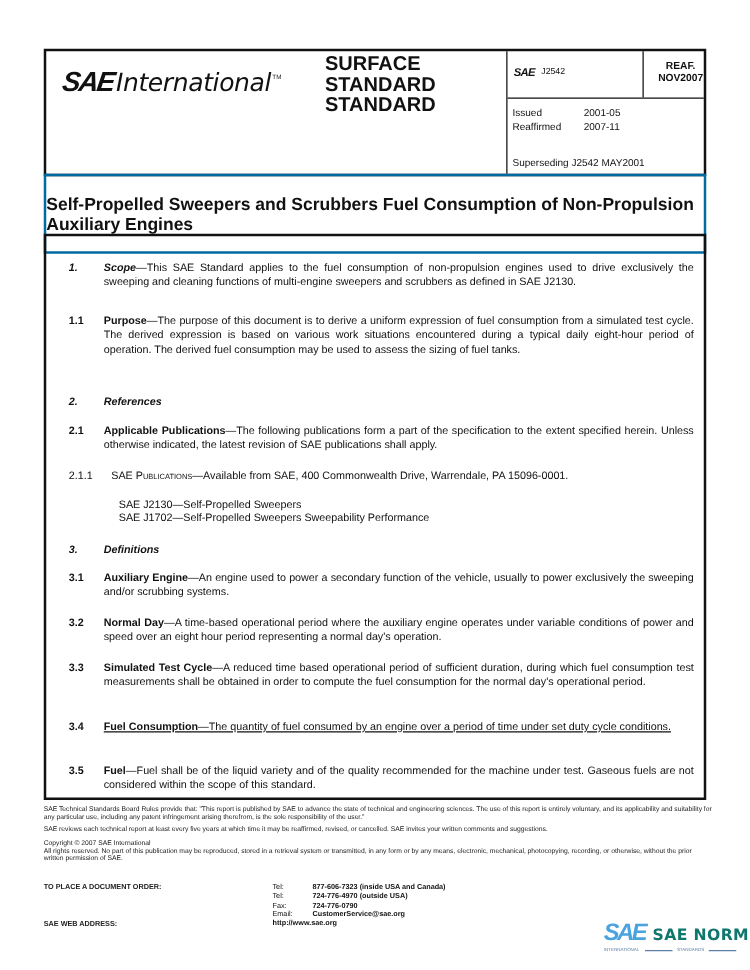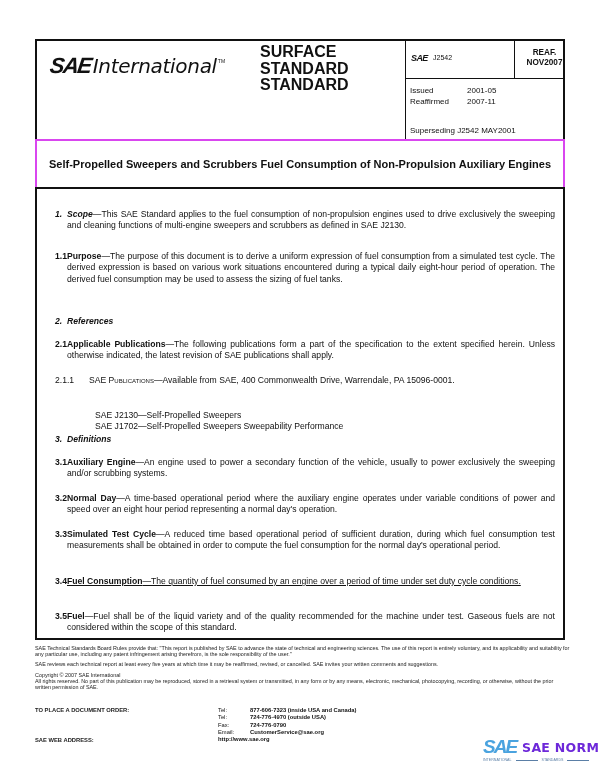--- a/index.html
+++ b/index.html
@@ -19,44 +19,44 @@
   .hdr-r1 { left: 369px; top: 0; width: 157px; height: 38px; border-bottom: 1.5px solid #111; box-sizing: border-box; }
   .hdr-sae { left: 5px; top: 12px; font-weight: 900; font-style: italic; font-size: 9px; letter-spacing: -0.6px; }
   .hdr-doc { left: 27px; top: 13px; font-size: 7px; }
   .hdr-reaf { left: 108px; top: 0; width: 60px; height: 37px; border-left: 1.5px solid #111; box-sizing: border-box; text-align: center; font-size: 8.2px; font-weight: bold; line-height: 10px; padding-top: 7px; }
   .hdr-r2 { left: 373px; top: 44px; font-size: 8px; line-height: 11px; }
   .hdr-r2 .row { display: flex; }
   .hdr-r2 .lbl { width: 57px; }
   .hdr-sup { left: 373px; top: 85px; font-size: 8px; }
 
   
-  .title-box { left: 35px; top: 139px; width: 530px; height: 50px; border: 2px solid #d946ef; box-sizing: border-box; display: flex; align-items: center; justify-content: center; font-weight: bold; font-size: 11px; }
+  .title-box { left: 35px; top: 139px; width: 530px; height: 64px; border: 2px solid #0369a1; box-sizing: border-box; display: flex; align-items: center; justify-content: center; font-weight: bold; font-size: 14px; }
 
   
   .body-box { left: 35px; top: 187px; width: 530px; height: 453px; border: 2px solid #111; box-sizing: border-box; }
 
   .para { left: 18px; width: 500px; font-size: 8.6px; line-height: 11.3px; text-align: justify; }
   .para .num { position: absolute; left: 0; top: 0; font-weight: bold; }
-  .para .txt { margin-left: 12px; display: block; }
+  .para .txt { margin-left: 28px; display: block; }
   .para .b { font-weight: bold; }
   .para .bi { font-weight: bold; font-style: italic; }
   .sc { font-variant: small-caps; }
-  .ref-list { left: 82px; font-size: 8.6px; line-height: 11.3px; margin-top: 12px; }
+  .ref-list { left: 82px; font-size: 8.6px; line-height: 11.3px; }
 
   
   .foot { left: 35px; width: 535px; font-size: 5.4px; line-height: 6.4px; color: #222; }
   .order { font-size: 5.8px; font-weight: bold; }
   .contact { left: 218px; top: 707px; font-size: 5.8px; line-height: 7.3px; font-weight: bold; }
   .contact .row { display: flex; }
   .contact .lbl { width: 32px; font-weight: normal; }
 
   
   .wm { left: 483px; top: 738px; display: flex; align-items: flex-end; }
   .wm-sae { font-weight: 900; font-size: 19px; color: #4aa3df; letter-spacing: -2px; font-style: italic; line-height: 17px; }
-  .wm-norm { font-weight: bold; font-size: 12.5px; color: #6d28d9; margin-left: 6px; line-height: 14px; font-family: "DejaVu Sans", sans-serif; letter-spacing: 0.3px; }
+  .wm-norm { font-weight: bold; font-size: 12.5px; color: #0f766e; margin-left: 6px; line-height: 14px; font-family: "DejaVu Sans", sans-serif; letter-spacing: 0.3px; }
   .wm-sub { left: 483px; top: 758px; font-size: 3.6px; color: #5b7fa6; display: flex; align-items: center; gap: 4px; }
   .wm-line { width: 22px; height: 0.6px; background: #5b7fa6; }
 </style>
 </head>
 <body>
 
 <div class="abs hdr">
   <div class="abs hdr-left">
     <div class="abs logo">
       <span class="logo-sae">SAE</span>

